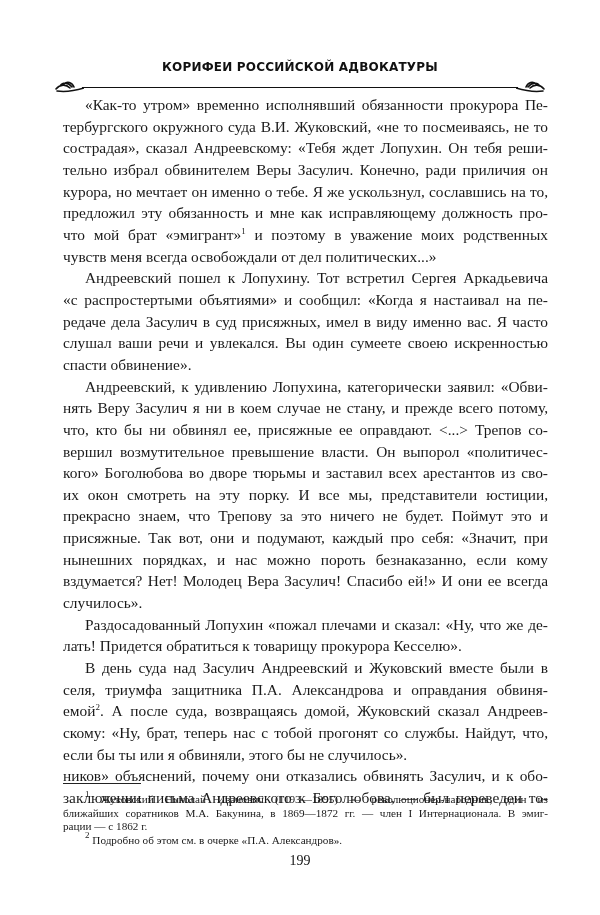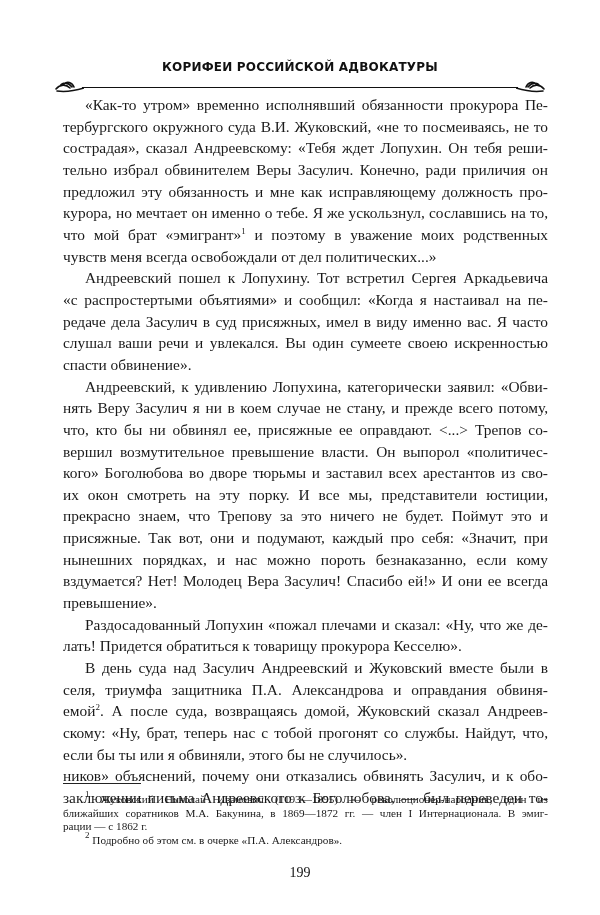--- a/index.html
+++ b/index.html
@@ -99,21 +99,20 @@
     .footnotes .line-row.first { padding-left: 22px; }
 
     .page-number {
       position: absolute;
       top: 853px;
       left: 0;
       width: 600px;
       text-align: center;
       font-size: 14px;
       color: #111;
-      margin-top: 12px;
     }
   </style>
 </head>
 <body>
 
 <div class="running-head">КОРИФЕИ РОССИЙСКОЙ АДВОКАТУРЫ</div>
 
 <div class="head-rule">
   <svg class="orn left" viewBox="0 0 30 14" width="30" height="14">
     <path d="M2 9 C6 4, 12 4, 16 8 M6 6 C9 2, 14 2, 18 7 M10 4 C13 1, 18 2, 20 7 M3 11 C10 12, 20 11, 30 8" stroke="#111" stroke-width="1.6" fill="none" stroke-linecap="round"></path>
@@ -123,22 +122,22 @@
     <path d="M28 9 C24 4, 18 4, 14 8 M24 6 C21 2, 16 2, 12 7 M20 4 C17 1, 12 2, 10 7 M27 11 C20 12, 10 11, 0 8" stroke="#111" stroke-width="1.6" fill="none" stroke-linecap="round"></path>
   </svg>
 </div>
 
 <div class="body-text">
   <div>
     <span class="line-row first">«Как-то утром» временно исполнявший обязанности прокурора Пе-</span>
     <span class="line-row">тербургского окружного суда В.И. Жуковский, «не то посмеиваясь, не то</span>
     <span class="line-row">сострадая», сказал Андреевскому: «Тебя ждет Лопухин. Он тебя реши-</span>
     <span class="line-row">тельно избрал обвинителем Веры Засулич. Конечно, ради приличия он</span>
+    <span class="line-row">курора, но мечтает он именно о тебе. Я же ускользнул, сославшись на то,</span>
     <span class="line-row">предложил эту обязанность и мне как исправляющему должность про-</span>
-    <span class="line-row">курора, но мечтает он именно о тебе. Я же ускользнул, сославшись на то,</span>
     <span class="line-row"><span>что мой брат «эмигрант»</span><sup>1</sup><span> и поэтому в уважение моих родственных</span></span>
     <span class="line-row last">чувств меня всегда освобождали от дел политических...»</span>
   </div>
 
   <div>
     <span class="line-row first">Андреевский пошел к Лопухину. Тот встретил Сергея Аркадьевича</span>
     <span class="line-row">«с распростертыми объятиями» и сообщил: «Когда я настаивал на пе-</span>
     <span class="line-row">редаче дела Засулич в суд присяжных, имел в виду именно вас. Я часто</span>
     <span class="line-row">слушал ваши речи и увлекался. Вы один сумеете своею искренностью</span>
     <span class="line-row last">спасти обвинение».</span>
@@ -148,21 +147,21 @@
     <span class="line-row first">Андреевский, к удивлению Лопухина, категорически заявил: «Обви-</span>
     <span class="line-row">нять Веру Засулич я ни в коем случае не стану, и прежде всего потому,</span>
     <span class="line-row">что, кто бы ни обвинял ее, присяжные ее оправдают. &lt;...&gt; Трепов со-</span>
     <span class="line-row">вершил возмутительное превышение власти. Он выпорол «политичес-</span>
     <span class="line-row">кого» Боголюбова во дворе тюрьмы и заставил всех арестантов из сво-</span>
     <span class="line-row">их окон смотреть на эту порку. И все мы, представители юстиции,</span>
     <span class="line-row">прекрасно знаем, что Трепову за это ничего не будет. Поймут это и</span>
     <span class="line-row">присяжные. Так вот, они и подумают, каждый про себя: «Значит, при</span>
     <span class="line-row">нынешних порядках, и нас можно пороть безнаказанно, если кому</span>
     <span class="line-row">вздумается? Нет! Молодец Вера Засулич! Спасибо ей!» И они ее всегда</span>
-    <span class="line-row last">превышение».</span>
+    <span class="line-row last">случилось».</span>
   </div>
 
   <div>
     <span class="line-row first">Раздосадованный Лопухин «пожал плечами и сказал: «Ну, что же де-</span>
     <span class="line-row last">лать! Придется обратиться к товарищу прокурора Кесселю».</span>
   </div>
 
   <div>
     <span class="line-row first">В день суда над Засулич Андреевский и Жуковский вместе были в</span>
     <span class="line-row">селя, триумфа защитника П.А. Александрова и оправдания обвиня-</span>

